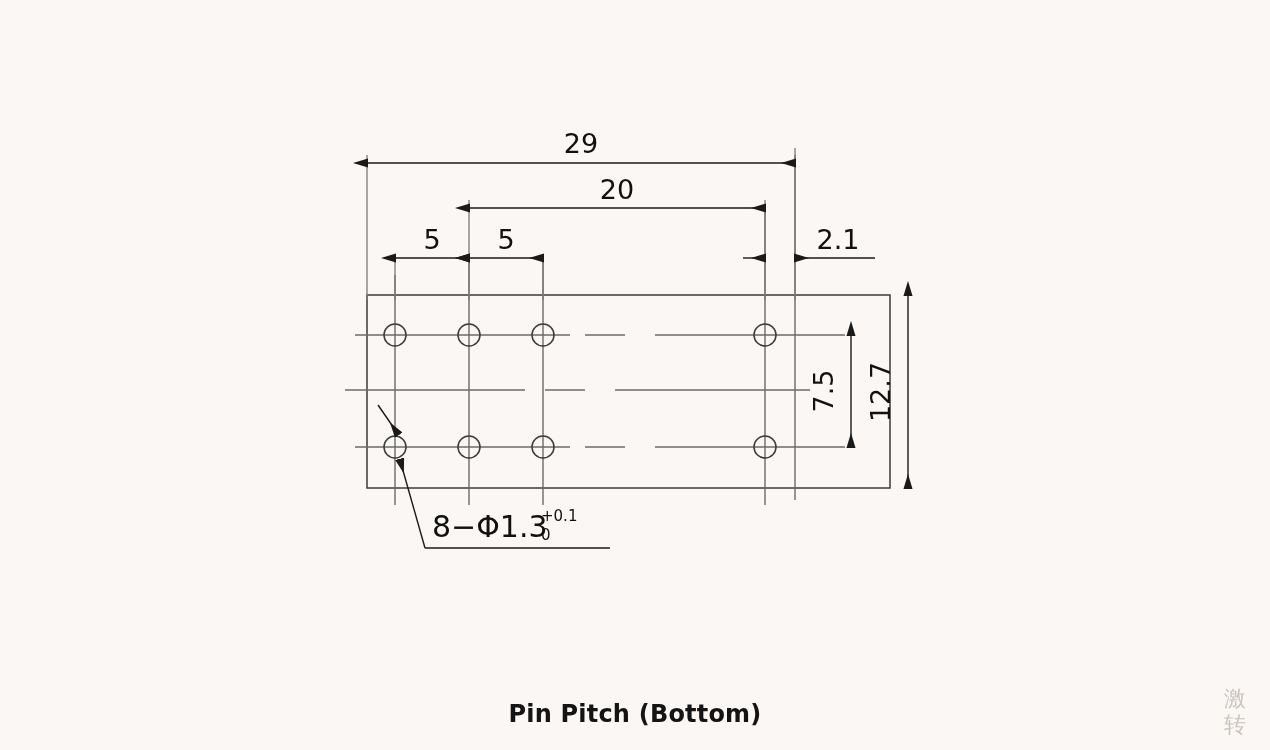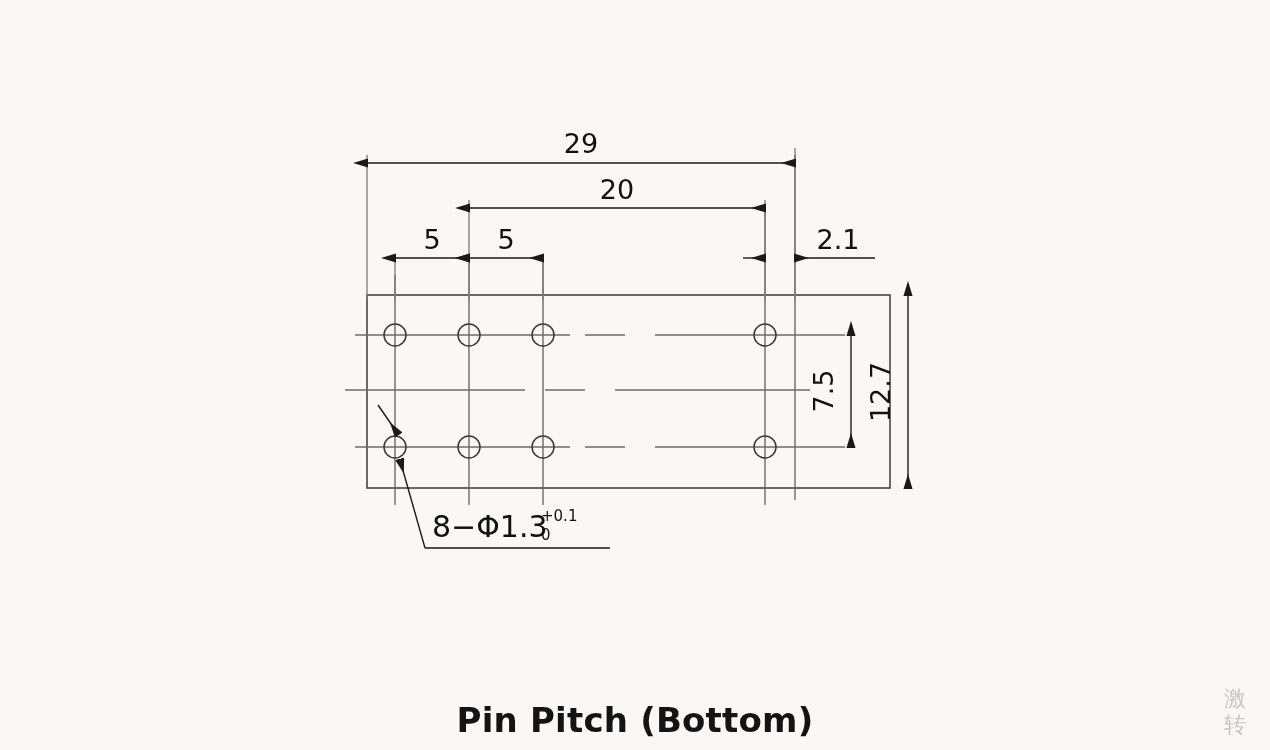--- a/index.html
+++ b/index.html
@@ -36,21 +36,21 @@
     fill: #111111;
   }
   .caption {
     position: absolute;
     left: 0;
     top: 700px;
     width: 1270px;
     text-align: center;
     font-family: "DejaVu Sans", sans-serif;
     font-weight: bold;
-    font-size: 34px;
+    font-size: 24px;
     color: #141414;
     letter-spacing: 0.2px;
   }
   .watermark {
     position: absolute;
     right: 0px;
     top: 686px;
     width: 46px;
     overflow: hidden;
     font-family: "DejaVu Sans", sans-serif;

